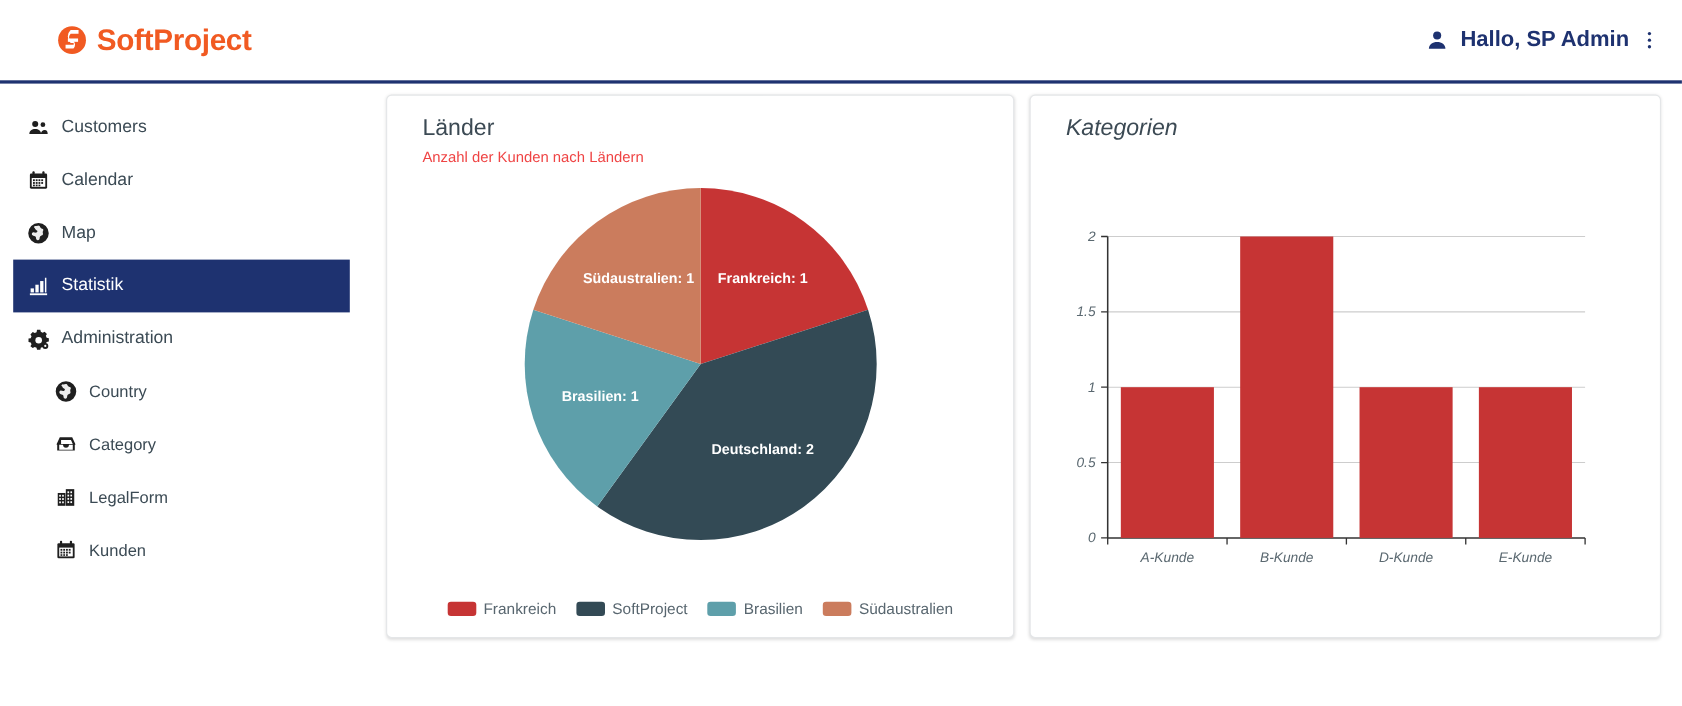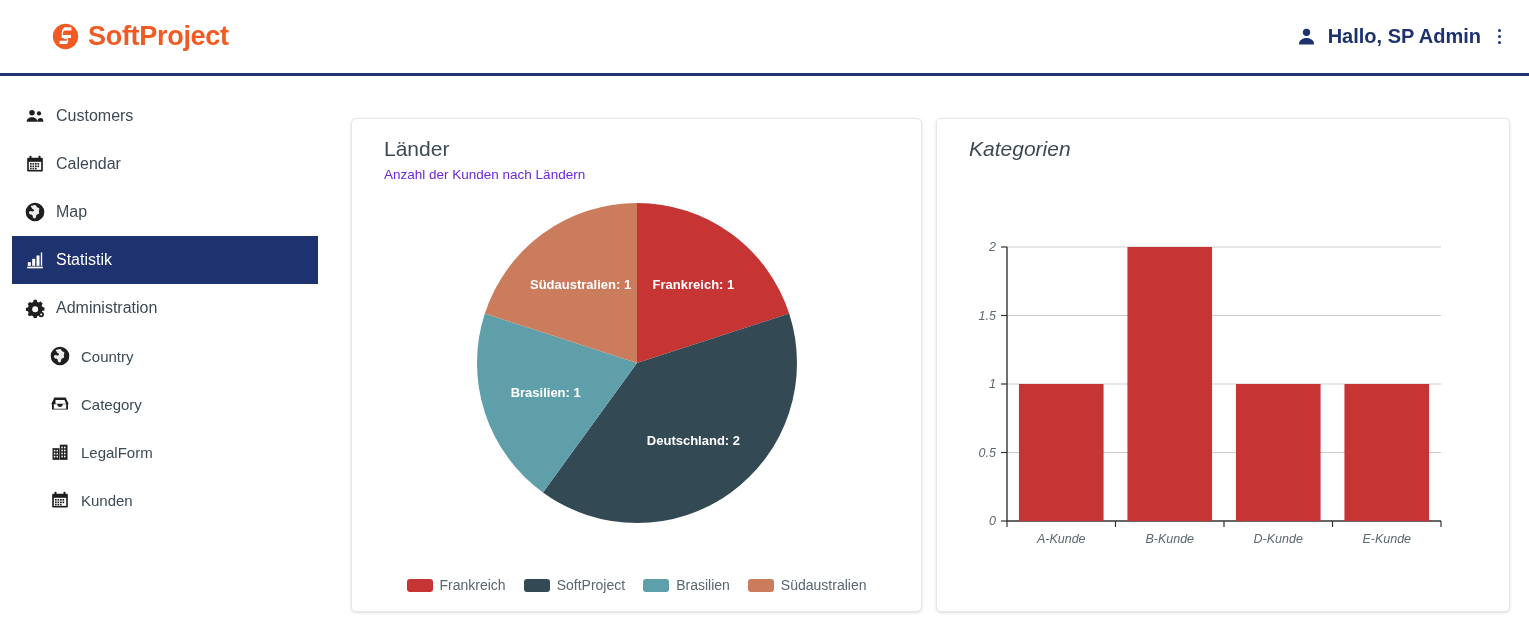--- a/index.html
+++ b/index.html
@@ -43,26 +43,25 @@
     background: #1e3270; color: #ffffff; font-weight: normal;
   }
   .nav-icon { width: 20px; height: 20px; flex: 0 0 20px; display: block; }
   .nav-item.active .nav-icon { filter: none; }
 
   
   .card {
     position: absolute; top: 86px; height: 494px;
     background: #ffffff; border: 1px solid #e4e6e8; border-radius: 5px;
     box-shadow: 0 1px 3px rgba(0,0,0,0.13);
-    margin-top: 32px;
   }
   #card-countries { left: 351px; width: 571px; }
   #card-categories { left: 936px; width: 574px; font-style: italic; }
   .card-title { font-size: 21px; color: #3c4a54; padding: 18px 0 0 32px; font-weight: normal; }
-  .card-sub { font-size: 13.5px; color: #6d28d9; padding: 6px 0 0 32px; }
+  .card-sub { font-size: 13.5px; color: #ef4444; padding: 6px 0 0 32px; }
 
   
   .pie-wrap { position: relative; width: 100%; height: 360px; }
   .pie-svg { position: absolute; left: 50%; top: 16px; transform: translateX(-50%); }
   .slice-label {
     fill: #ffffff; font-family: "Liberation Sans", sans-serif;
     font-size: 13px; font-weight: bold;
   }
   .legend {
     position: absolute; left: 0; bottom: 18px; width: 100%;

